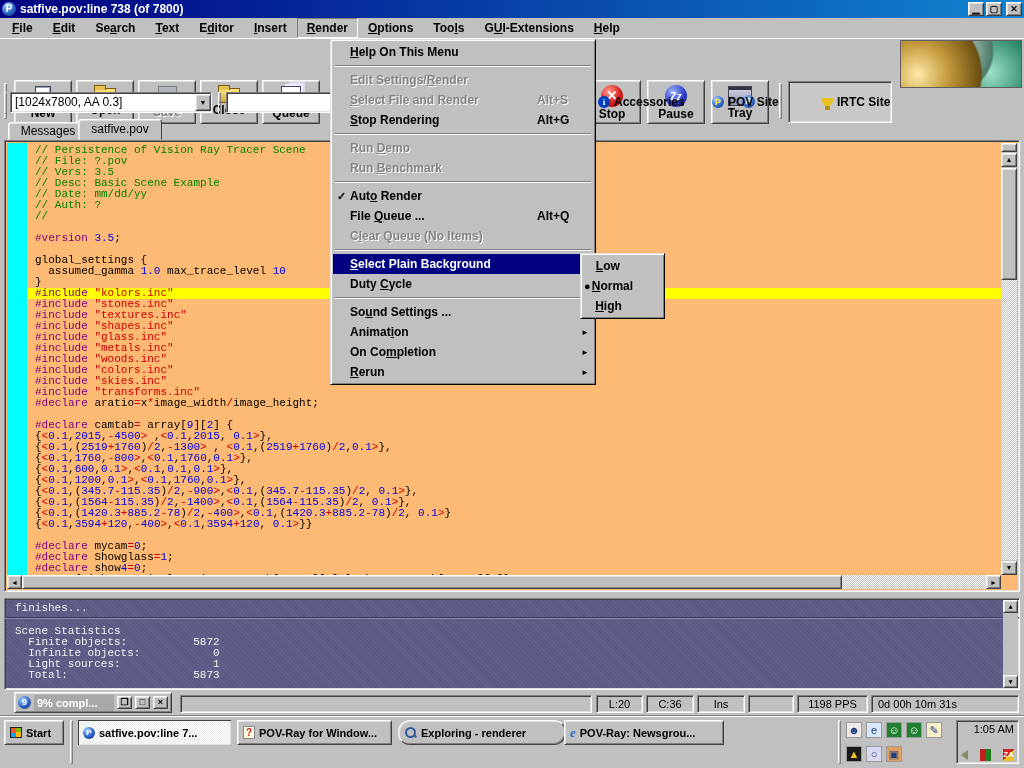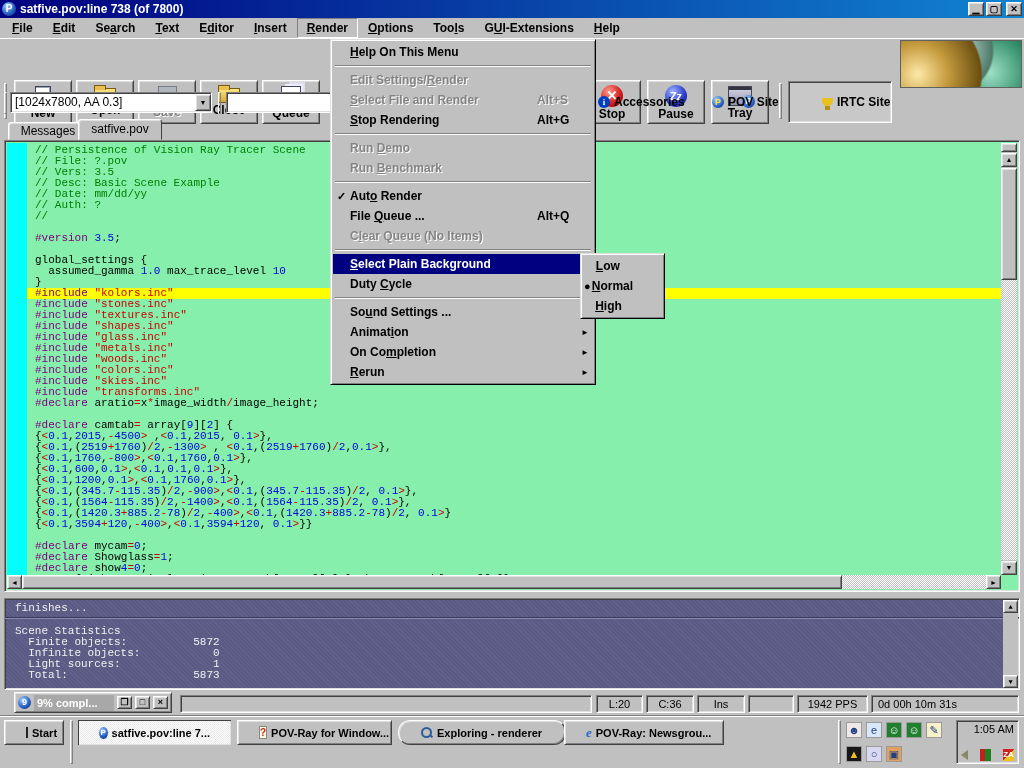--- a/index.html
+++ b/index.html
@@ -46,21 +46,21 @@
   .icon-pov-flag{width:12px;height:12px;border-radius:50%;background:radial-gradient(circle at 35% 30%,#9fd0ff,#2a62c8 60%,#08245e);color:#ffe040;font:bold 9px/12px "Liberation Sans",sans-serif;text-align:center}
   .icon-trophy{width:11px;height:8px;background:#e8c020;border-radius:0 0 6px 6px;position:relative}
   .icon-trophy:after{content:"";position:absolute;left:3px;top:8px;width:5px;height:4px;background:#b89010}
   
   .combo{display:flex;align-items:center;height:21px}
   .combo .val{flex:1;padding:0 4px;font-size:12px;line-height:17px;white-space:nowrap}
   .combo .drop{width:16px;height:17px;font-size:7px;line-height:15px;text-align:center}
   
   .tab{position:absolute;border:1px solid;border-color:#fff #404040 transparent #fff;border-radius:3px 3px 0 0;background:#c0c0c0;box-shadow:inset 1px 1px 0 #dfdfdf;text-align:center;font-size:12px}
   
-  #editor{left:4px;top:140px;width:1016px;height:452px;background:#86efac}
+  #editor{left:4px;top:140px;width:1016px;height:452px;background:#fdba74}
   #gutter{left:2px;top:2px;bottom:16px;width:20px;background:#00ffff}
   #code-lines{left:22px;top:2px;right:18px;bottom:16px;overflow:hidden;padding-top:2px;font:11px/11px "Liberation Mono",monospace;color:#000;white-space:pre}
   .cline{height:11px;padding-left:8px}
   .cline.hl{background:#ffff00}
   .tc{color:#008000}.td{color:#800080}.ts{color:#cc0000}.tn{color:#0000dd}.to{color:#cc0000}
   
   .sb-btn{background:#c0c0c0;border:1px solid;border-color:#fff #404040 #404040 #fff;box-shadow:inset 1px 1px 0 #dfdfdf,inset -1px -1px 0 #808080;color:#000;text-align:center}
   .arrowglyph{font-size:7px;line-height:12px}
   #vscroll{position:absolute;right:2px;top:2px;bottom:16px;width:16px;background:#c0c0c0}
   #hscroll{position:absolute;left:2px;bottom:2px;right:18px;height:14px}
@@ -69,21 +69,21 @@
   #msg-title{padding:4px 10px 3px;border-bottom:1px solid #38385c;box-shadow:0 1px 0 #8a8ab0}
   .msg-line{white-space:pre;padding-left:10px;height:11px}
   
   .spanel{height:18px;font-size:11px;line-height:16px;padding:0 6px;color:#000}
   
   #miniwin{left:14px;top:692px;width:158px;height:21px;display:flex;align-items:center;padding:0 3px;gap:3px;z-index:5}
   #miniwin .mttl{flex:1;font:bold 11px/16px "Liberation Sans",sans-serif;color:#fff;background:#a8a8a8;padding:0 3px;white-space:nowrap;overflow:hidden}
   .mwbtn{width:15px;height:13px;font:bold 9px/11px "Liberation Sans",sans-serif;text-align:center}
   
   #taskbar{left:0;top:716px;width:1024px;height:52px;background:#c0c0c0;border-top:1px solid #fff;box-shadow:0 -1px 0 #808080}
-  .taskbtn{position:absolute;top:3px;height:25px;display:flex;align-items:center;gap:4px;padding:0 21px;font-weight:bold;font-size:11px;white-space:nowrap;overflow:hidden}
+  .taskbtn{position:absolute;top:3px;height:25px;display:flex;align-items:center;gap:4px;padding:0 5px;font-weight:bold;font-size:11px;white-space:nowrap;overflow:hidden}
   .taskbtn.active{border-color:#808080 #fff #fff #808080;box-shadow:inset 1px 1px 0 #404040,inset -1px -1px 0 #dfdfdf;background-color:#e8e8e8;background-image:linear-gradient(45deg,#fff 25%,transparent 25% 75%,#fff 75%),linear-gradient(45deg,#fff 25%,transparent 25% 75%,#fff 75%);background-size:2px 2px;background-position:0 0,1px 1px}
   .winflag{width:12px;height:11px;background:conic-gradient(#81bc06 0 25%,#ffba08 0 50%,#05a6f0 0 75%,#f35325 0);border:1px solid #222}
   .icon-help{width:12px;height:13px;background:#fffbe0;border:1px solid #888;color:#cc2020;font:bold 10px/12px "Liberation Sans",sans-serif;text-align:center}
   .icon-mag{width:13px;height:13px;position:relative}
   .icon-mag:before{content:"";position:absolute;left:1px;top:1px;width:7px;height:7px;border:2px solid #2a5a9a;border-radius:50%}
   .icon-mag:after{content:"";position:absolute;left:9px;top:9px;width:4px;height:2px;background:#2a5a9a;transform:rotate(45deg)}
   .icon-ie{color:#2a6ad0;font:bold italic 13px/13px "Liberation Serif",serif}
   .qicon{width:16px;height:16px;text-align:center;font-size:11px;line-height:15px;border:1px solid #9a9a9a;background:#e0e0e0}
   #tray{display:flex;flex-direction:column;justify-content:space-between;padding:2px 4px}
   .tray-ico{width:13px;height:12px;display:inline-block;text-align:center;font:bold 8px/12px "Liberation Sans",sans-serif}
@@ -235,21 +235,21 @@
   <span class="mwbtn r">□</span>
   <span class="mwbtn r">×</span>
 </div>
 
 <div class="abs" style="left:0;top:692px;width:1024px;height:24px">
   <div class="spanel s abs" style="left:180px;top:3px;width:412px"></div>
   <div class="spanel s abs" style="left:596px;top:3px;width:47px;text-align:center">L:20</div>
   <div class="spanel s abs" style="left:646px;top:3px;width:48px;text-align:center">C:36</div>
   <div class="spanel s abs" style="left:697px;top:3px;width:48px;text-align:center">Ins</div>
   <div class="spanel s abs" style="left:748px;top:3px;width:46px"></div>
-  <div class="spanel s abs" style="left:797px;top:3px;width:71px;text-align:center">1942 PPS</div>
+  <div class="spanel s abs" style="left:797px;top:3px;width:71px;text-align:center">1198 PPS</div>
   <div class="spanel s abs" style="left:871px;top:3px;width:148px">0d 00h 10m 31s</div>
 </div>
 
 <div id="taskbar" class="abs">
   <div class="taskbtn r" style="left:4px;width:60px">
     <span class="winflag"></span>
     <span>Start</span>
   </div>
   <div class="handle abs" style="left:70px;top:3px;height:44px"></div>
   <div id="taskbtns">

